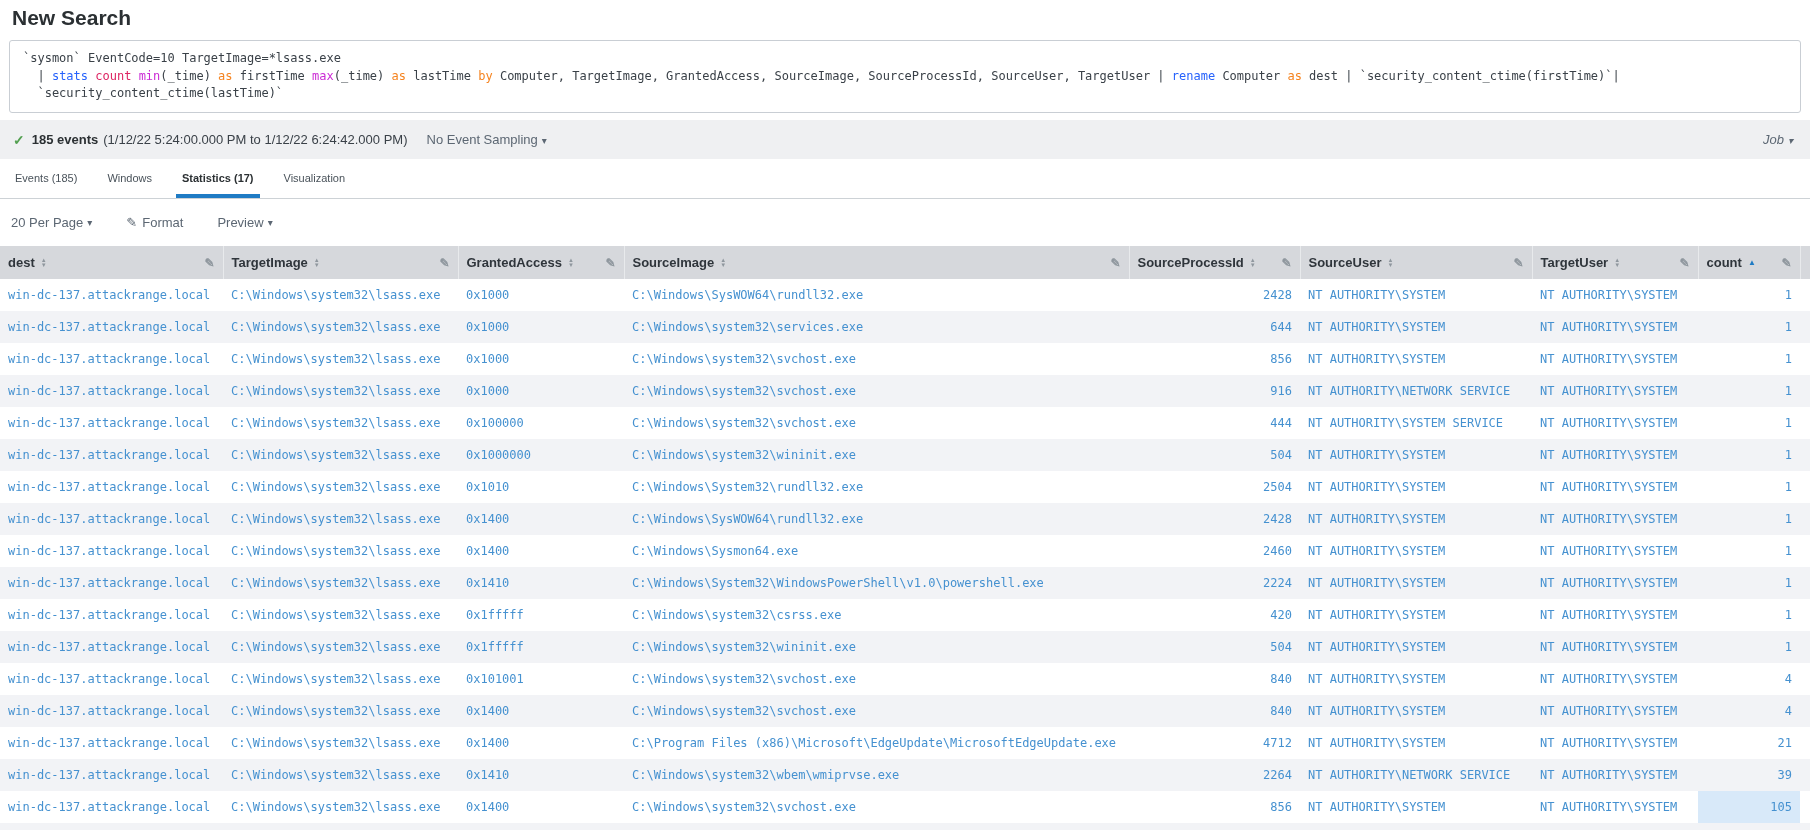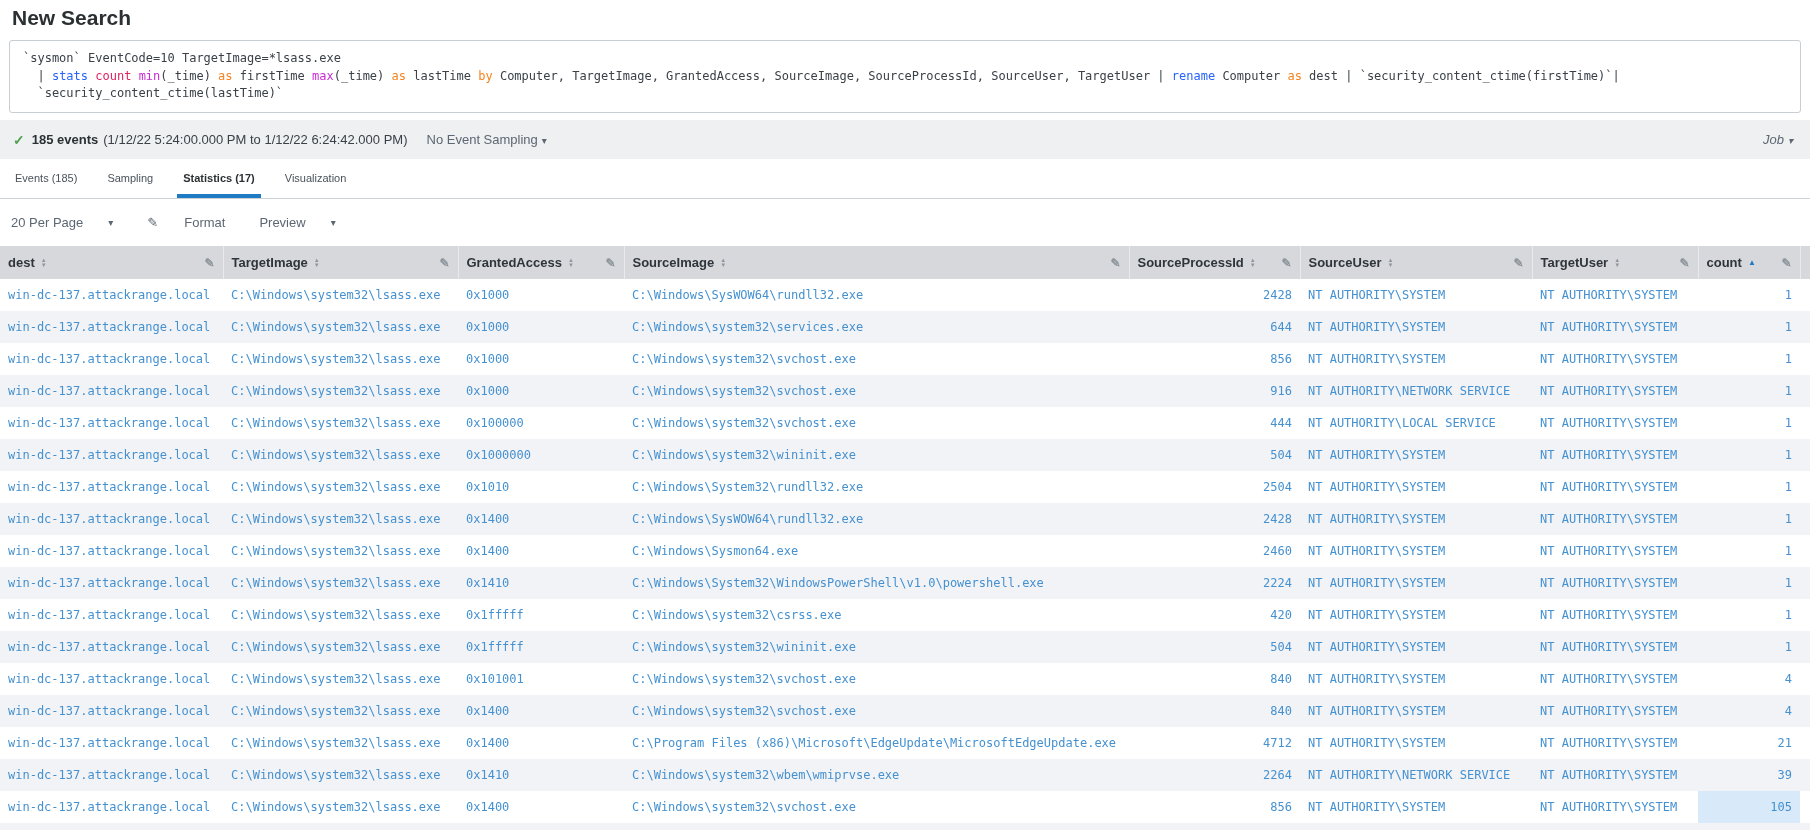--- a/index.html
+++ b/index.html
@@ -31,21 +31,21 @@
   .caret { font-size:10px; margin-left:4px; color:#5c6773; }
   .flex-spacer { flex:1; }
   .job { color:#5c6773; cursor:pointer; margin-right:4px;font-style:italic; }
 
   .tabs { height:40px; border-bottom:1px solid #cdd2d6; display:flex; background:#fff; }
   .tab { padding:0 15px; line-height:39px; font-size:11px; color:#49525a; position:relative; cursor:pointer; white-space:nowrap; }
   .tab.active { color:#2b3033; font-weight:bold; }
   .tab.active::after { content:""; position:absolute; left:9px; right:9px; bottom:0; height:4px; background:#1f7bc4; }
 
   .controls { height:47px; display:flex; align-items:center; padding:0 11px; font-size:13px; color:#5c6773; }
-  .control { margin-right:34px; cursor:pointer; display:flex; align-items:center;gap:21px; }
+  .control { margin-right:34px; cursor:pointer; display:flex; align-items:center; }
   .pencil-glyph { margin-right:5px; color:#5c6773; }
 
   table.results { border-collapse:collapse; table-layout:fixed; width:1810px; }
   thead th {
     background:#d6d8dc; height:33px; padding:0 8px; font-size:13px; font-weight:bold;
     color:#2f353b; text-align:left; border-right:1px solid #e8eaec; cursor:pointer;
   }
   thead th:last-child { border-right:none; background:#d6d8dc; }
   .hd { display:flex; align-items:center; }
   .hd .label { white-space:nowrap; }
@@ -82,21 +82,21 @@
     <span>No Event Sampling</span><span class="caret">▾</span>
   </span>
   <span class="flex-spacer"></span>
   <span class="job">
     <span>Job</span><span class="caret">▾</span>
   </span>
 </div>
 
 <div class="tabs">
   <div class="tab">Events (185)</div>
-  <div class="tab">Sampling</div>
+  <div class="tab">Windows</div>
   <div class="tab active">Statistics (17)</div>
   <div class="tab">Visualization</div>
 </div>
 
 <div class="controls">
   <div class="control">
     <span>20 Per Page</span>
       <span class="caret">▾</span>
   </div>
   <div class="control">
@@ -247,21 +247,21 @@
         <td>NT AUTHORITY\SYSTEM</td>
         <td class="right">1</td>
         <td></td>
       </tr>
       <tr>
         <td>win-dc-137.attackrange.local</td>
         <td>C:\Windows\system32\lsass.exe</td>
         <td>0x100000</td>
         <td>C:\Windows\system32\svchost.exe</td>
         <td class="right">444</td>
-        <td>NT AUTHORITY\LOCAL SERVICE</td>
+        <td>NT AUTHORITY\SYSTEM SERVICE</td>
         <td>NT AUTHORITY\SYSTEM</td>
         <td class="right">1</td>
         <td></td>
       </tr>
       <tr>
         <td>win-dc-137.attackrange.local</td>
         <td>C:\Windows\system32\lsass.exe</td>
         <td>0x1000000</td>
         <td>C:\Windows\system32\wininit.exe</td>
         <td class="right">504</td>

